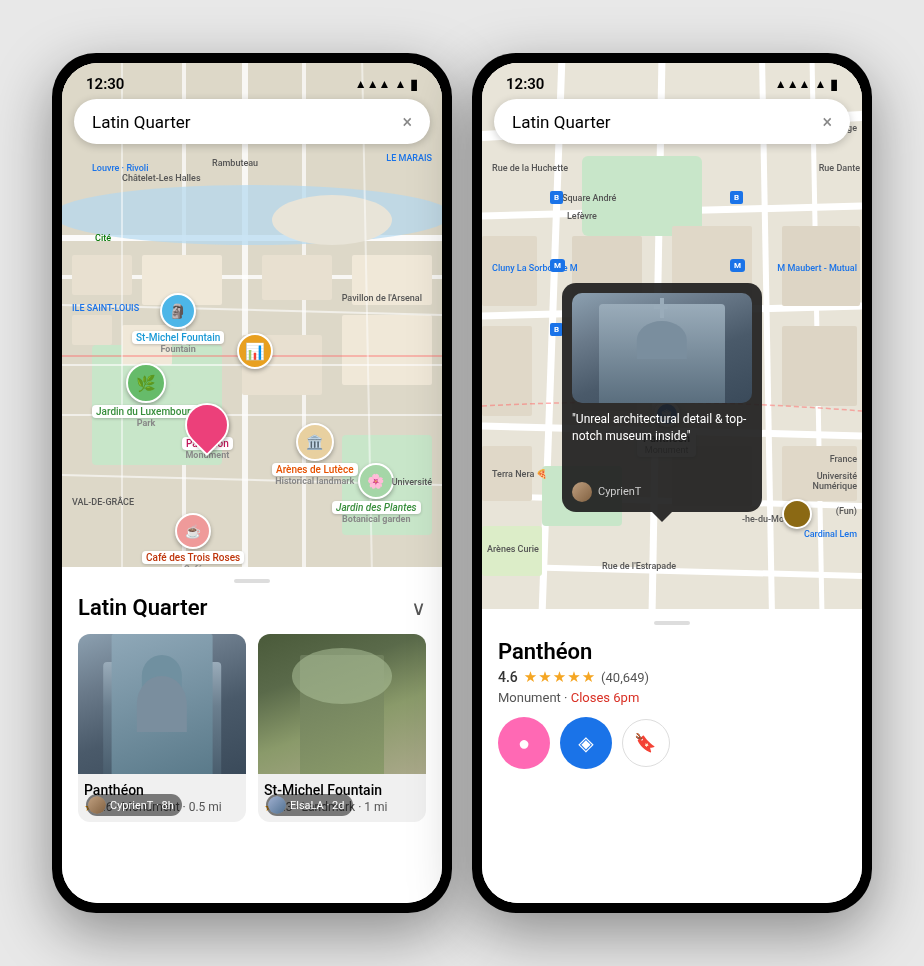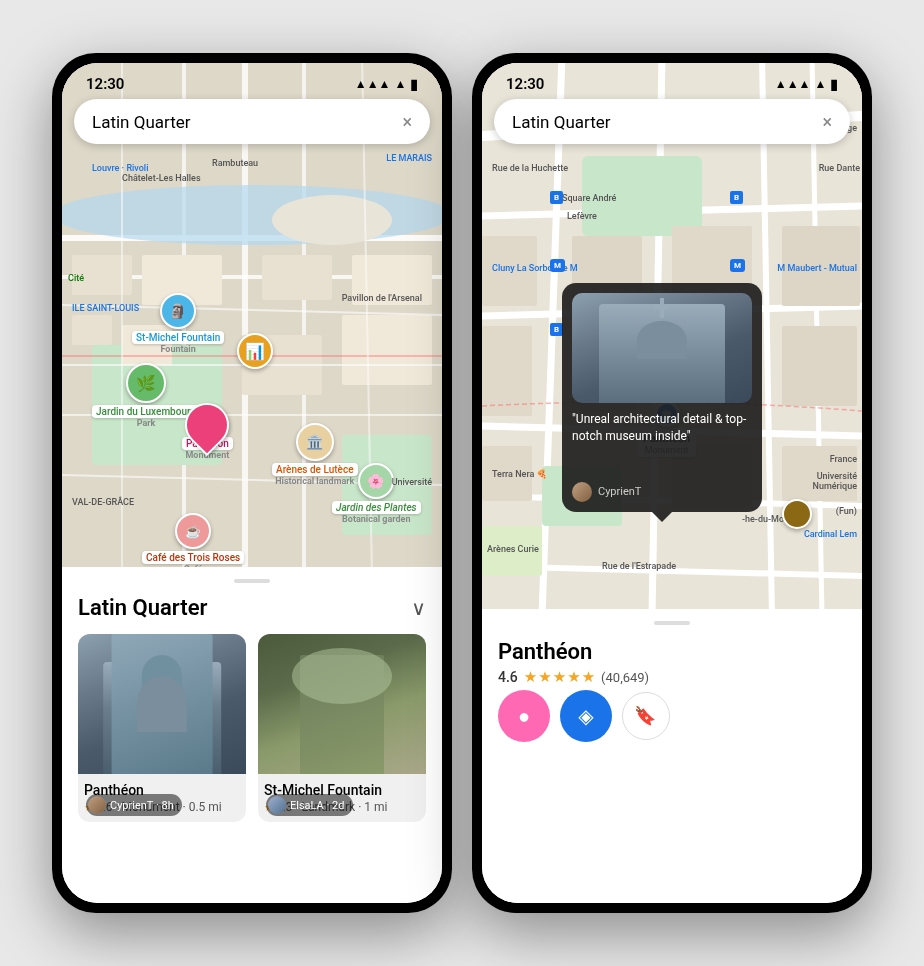--- a/index.html
+++ b/index.html
@@ -481,21 +481,21 @@
           <span class="search-text">Latin Quarter</span>
           <span class="search-close">×</span>
         </div>
 
         <div class="map-label blue" style="top:100px; left:30px;">Louvre · Rivoli</div>
         <div class="map-label" style="top:95px; left:150px;">Rambuteau</div>
         <div class="map-label blue" style="top:90px; right:10px;">LE MARAIS</div>
         <div class="map-label" style="top:110px; left:60px;">Châtelet-Les Halles</div>
         <div class="map-label" style="top:230px; right:20px;">Pavillon de l'Arsenal</div>
         <div class="map-label blue" style="top:240px; left:10px;">ILE SAINT-LOUIS</div>
-        <div class="map-label green" style="top:170px; left:6px;margin-top:40px;">Cité</div>
+        <div class="map-label green" style="top:170px; left:33px;">Cité</div>
 
         <div class="map-pin" style="position:absolute; top:230px; left:70px;">
           <div class="pin-circle" style="width:36px;height:36px;background:#4db6e8;">
             <span style="font-size:14px;">🗿</span>
           </div>
           <div class="pin-label" style="color:#1a9ad6;">St-Michel Fountain</div>
           <div class="pin-sub">Fountain</div>
         </div>
 
         <div class="map-pin" style="position:absolute; top:300px; left:30px;">
@@ -711,20 +711,25 @@
           <span class="panel-rating">4.6</span>
           <div class="stars-row">
             <span style="color:#f5a623;font-size:15px;">★</span>
             <span style="color:#f5a623;font-size:15px;">★</span>
             <span style="color:#f5a623;font-size:15px;">★</span>
             <span style="color:#f5a623;font-size:15px;">★</span>
             <span style="color:#f5a623;font-size:15px;">★</span>
           </div>
           <span class="panel-reviews">(40,649)</span>
         </div>
+        <div class="panel-meta">
+          <span>Monument</span>
+          <span> · </span>
+          <span class="closes">Closes 6pm</span>
+        </div>
         <div class="panel-actions">
           <button class="action-btn-round btn-pink" title="Lens/AR view">
             <span style="font-size:20px;">●</span>
           </button>
           <button class="action-btn-round btn-blue" title="Directions">
             <span style="font-size:20px;">◈</span>
           </button>
           <button class="action-btn-round btn-outline" title="Save">
             <span style="font-size:18px;">🔖</span>
           </button>

